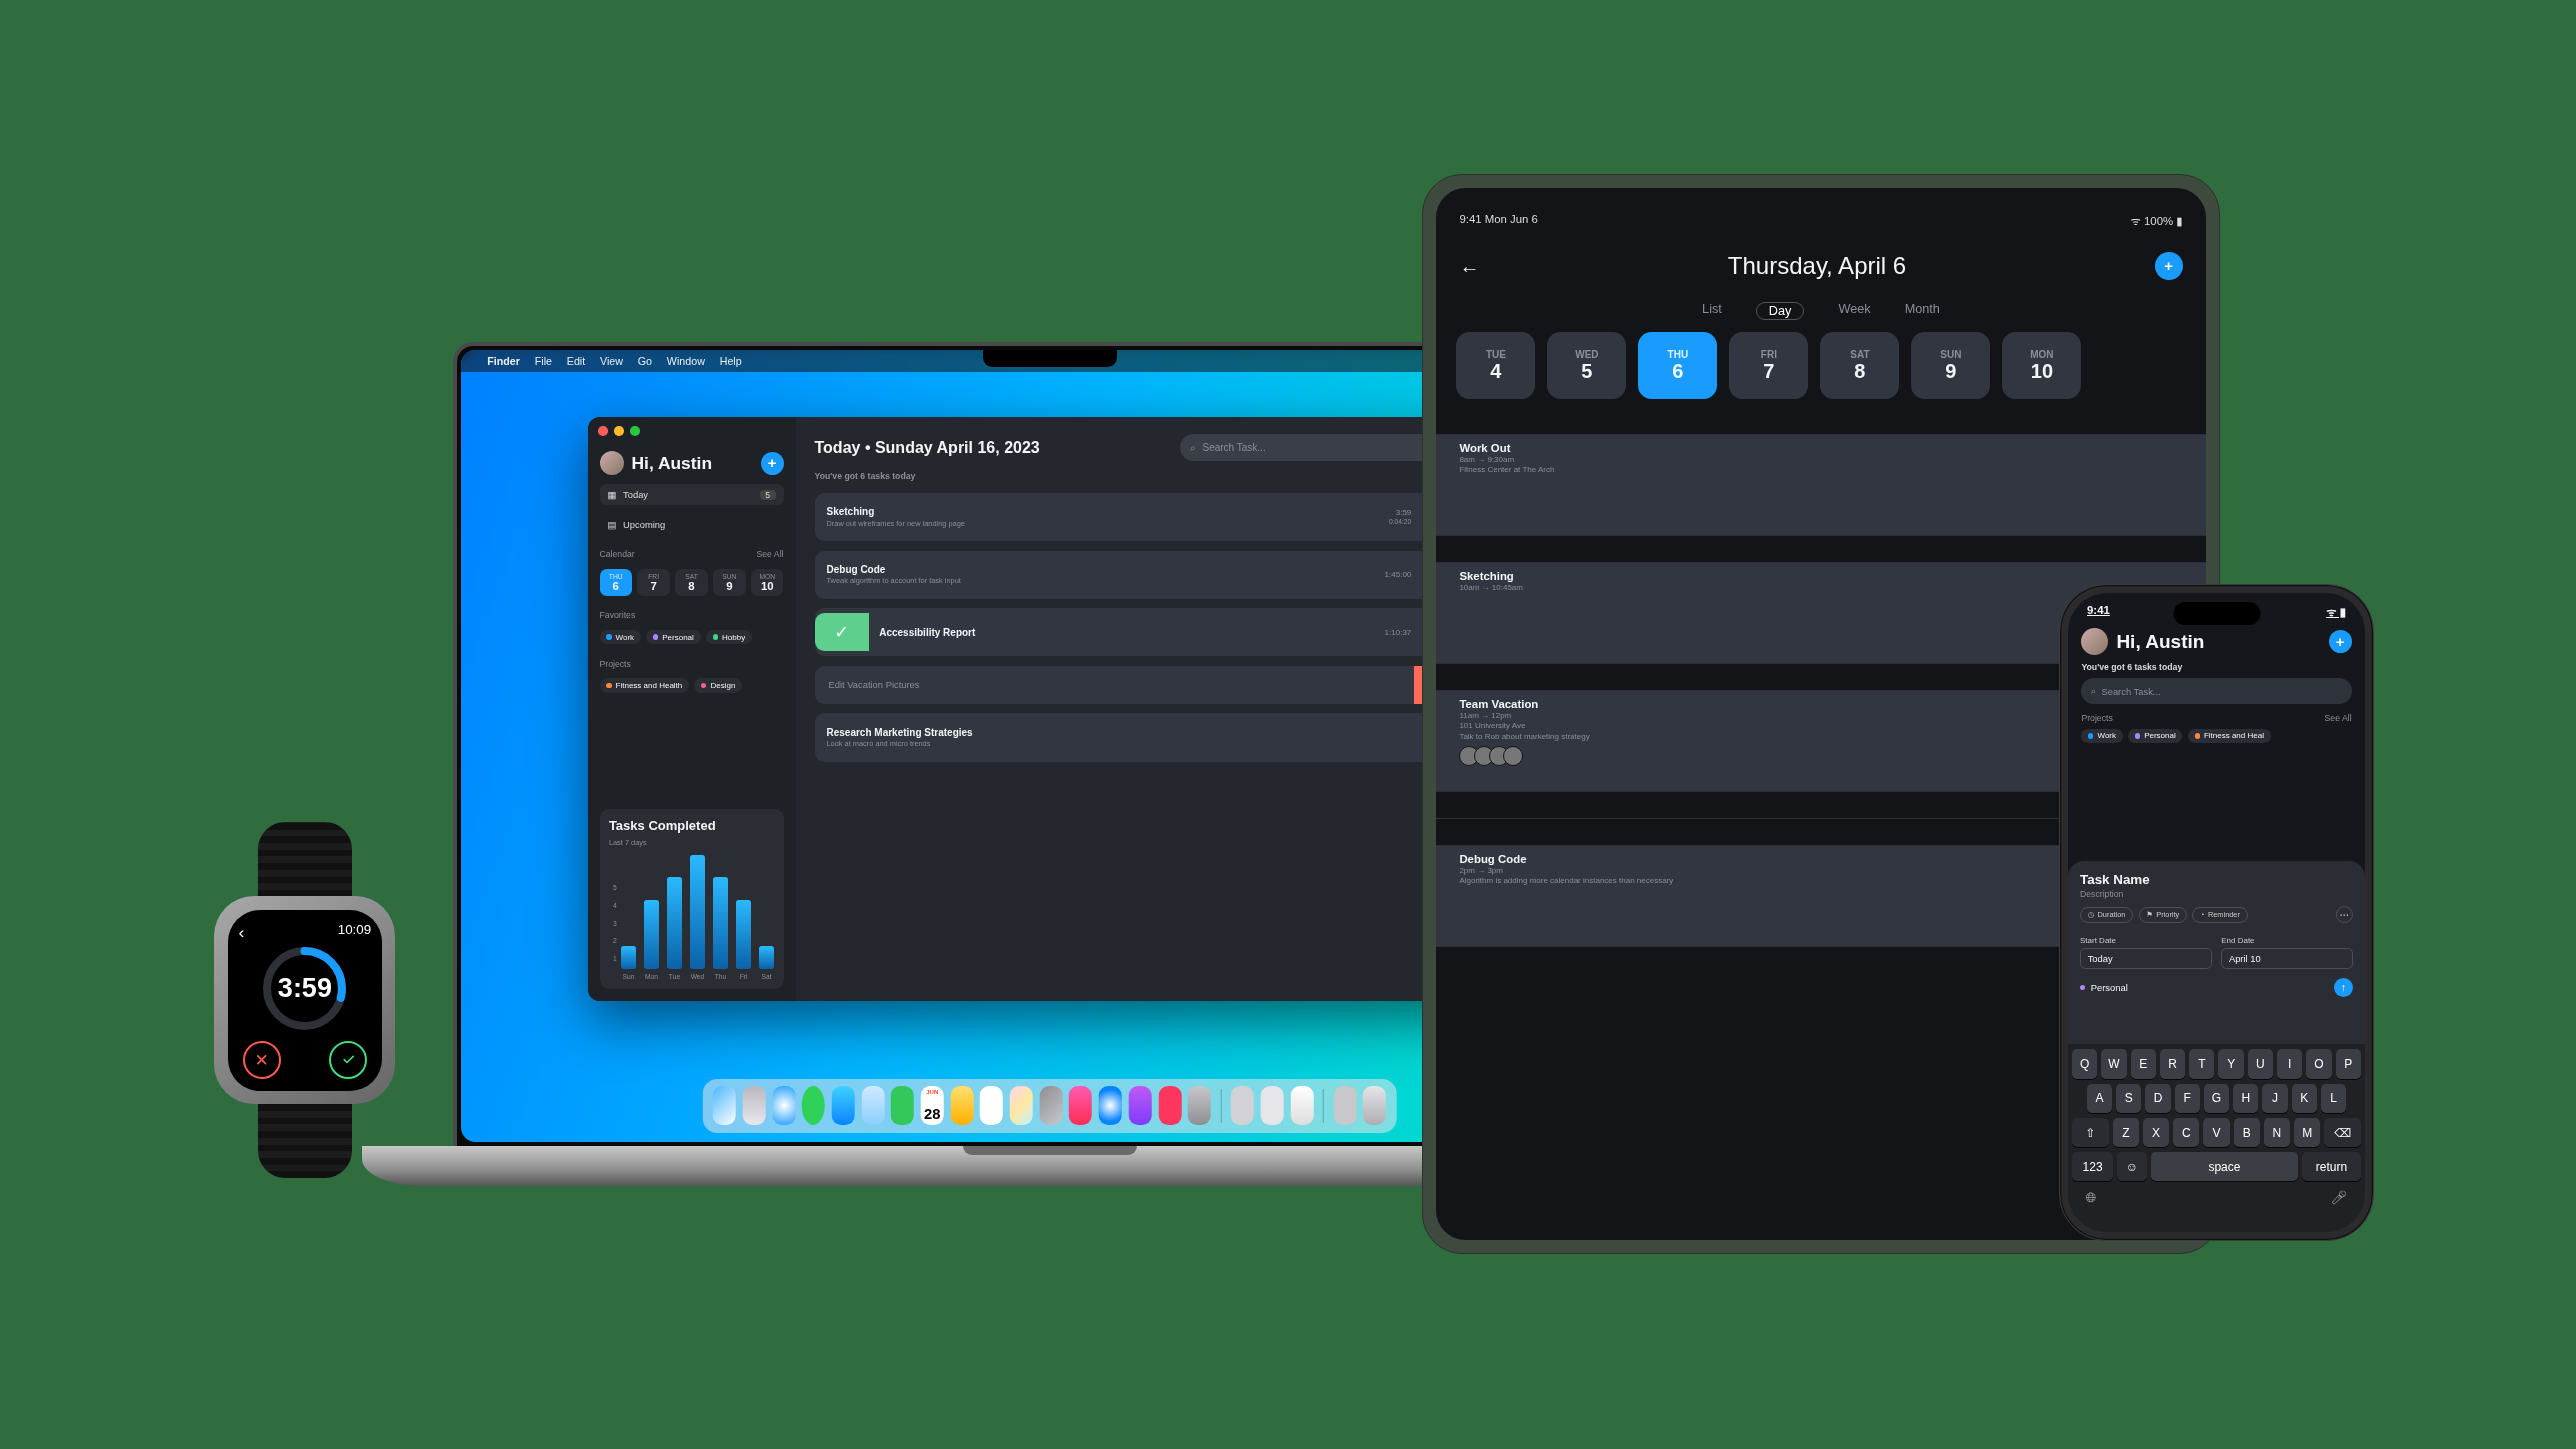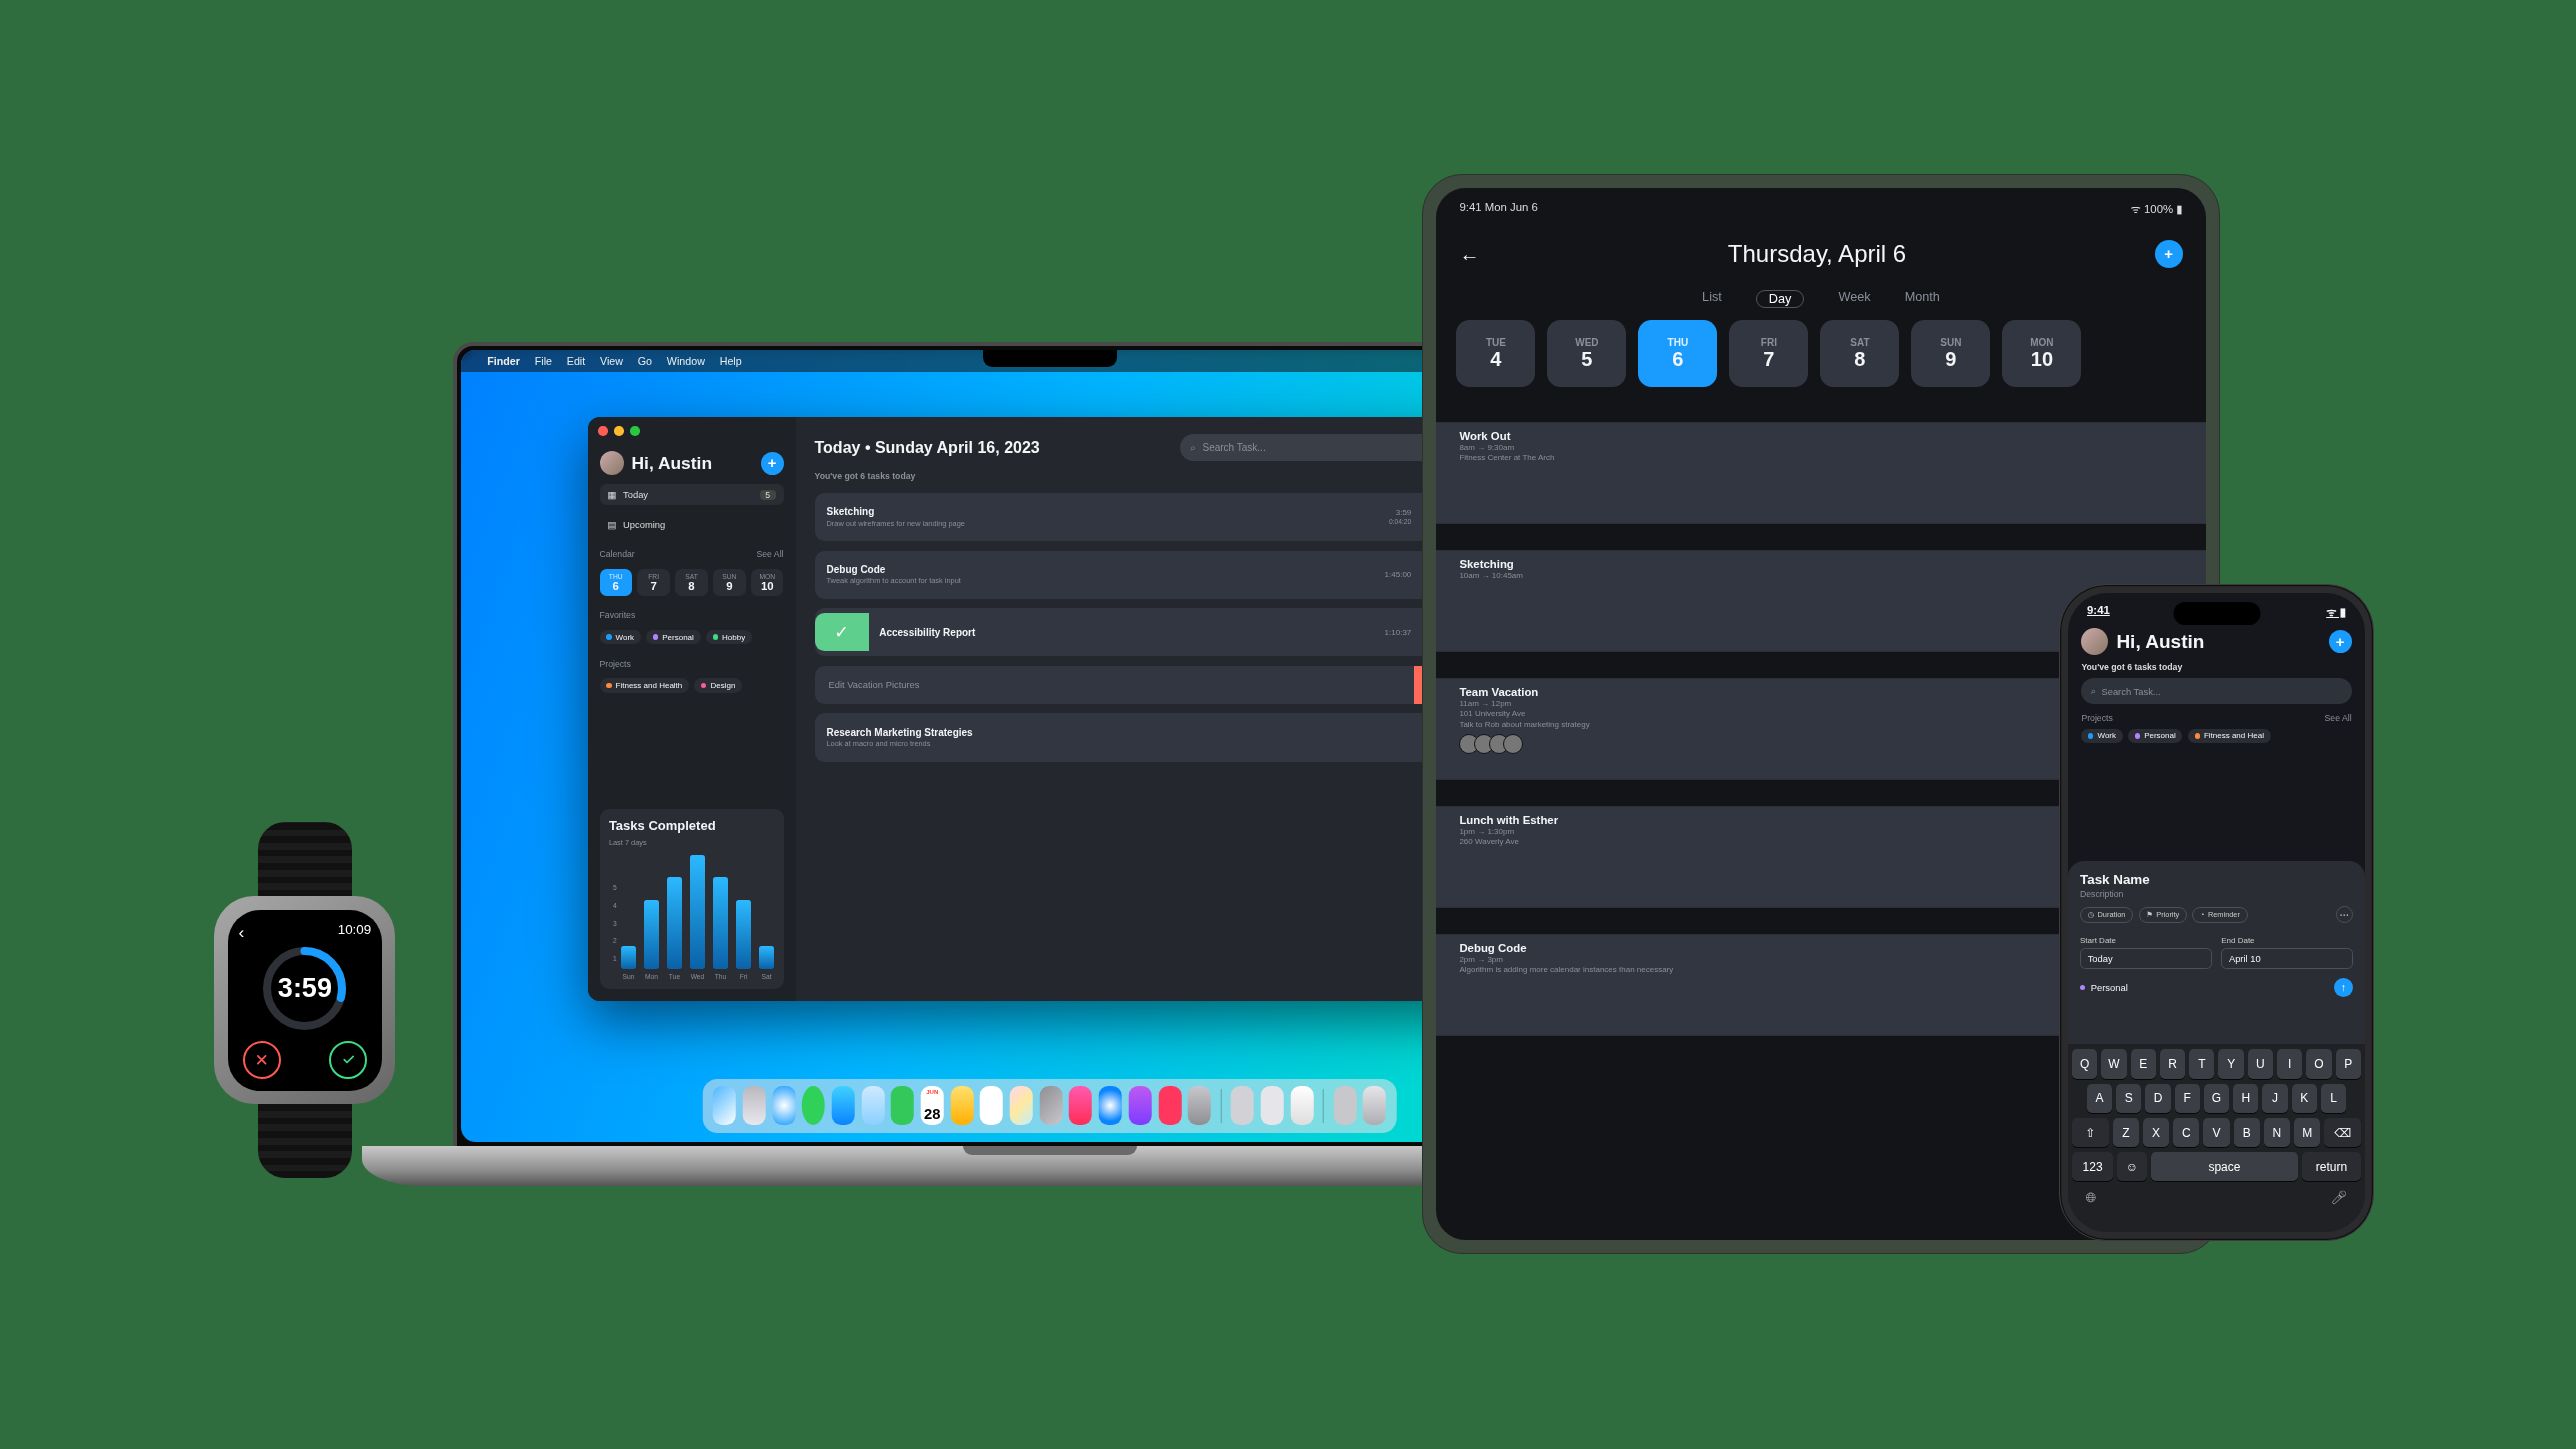--- a/index.html
+++ b/index.html
@@ -98,21 +98,21 @@
   .task .tdesc{font-size:7.4px;color:var(--muted);margin-top:1.3px;max-width:201px;}
   .stat{font-size:8px;color:var(--muted);text-align:right;margin-right:4px;}
   .circ{width:29.5px;height:29.5px;border-radius:50%;border:2px solid #4e5561;display:flex;align-items:center;justify-content:center;color:#ddd;position:relative;}
   .circ.play{border-color:var(--accent);color:var(--accent);}
   .circ.pause{border-color:var(--accent);color:#fff;background:radial-gradient(circle,#2a2d33 55%,transparent 56%);} .donemark{width:54px;height:38px;margin:-9.4px 0 -9.4px -12px;background:#5fcf8d;border-radius:9.4px 0 0 9.4px;display:flex;align-items:center;justify-content:center;color:#fff;font-size:17.4px;}
   .task .del{width:54px;height:38px;margin:-9.4px -12px -9.4px 0;background:#ff6b5b;border-radius:0 9.4px 9.4px 0;display:flex;align-items:center;justify-content:center;color:#fff;}
   .task input.ti{background:none;border:none;color:var(--muted);font-size:9.4px;outline:none;width:100%;}
 
   
   .ipad{position:absolute;left:1422px;top:174px;width:798px;height:1080px;background:#3d4a3d;border-radius:40px;padding:13.4px;border:1.3px solid #2a332a;}
-  .ipad-screen{width:100%;height:100%;background:#121418;border-radius:29.5px;padding:10px 0 0;color:var(--text);overflow:hidden;position:relative;}
+  .ipad-screen{width:100%;height:100%;background:#121418;border-radius:29.5px;padding:22px 0 0;color:var(--text);overflow:hidden;position:relative;}
   .ipad-status{display:flex;justify-content:space-between;padding:2.7px 23px;font-size:11.4px;color:#ddd;}
   .ipad-head{display:flex;align-items:center;padding:9.4px 23px 5.4px;}
   .ipad-head .back{font-size:20px;}
   .ipad-head h2{flex:1;text-align:center;font-size:24px;margin:12px;font-weight:400;}
   .tabs{display:flex;justify-content:center;gap:34px;font-size:12.7px;color:var(--muted);margin-top:4px;}
   .tabs .on{color:#fff;border:0.7px solid #555;border-radius:10.7px;padding:1.3px 12px;}
   .ipad-days{display:flex;gap:12px;padding:12px 20px;overflow:hidden;}
   .iday{flex:0 0 79px;height:67px;background:var(--panel2);border-radius:13.4px;display:flex;flex-direction:column;align-items:center;justify-content:center;}
   .iday.on{background:var(--accent);}
   .iday .dw{font-size:10px;color:var(--muted);font-weight:700;} .iday.on .dw{color:#dff1ff;}
@@ -476,25 +476,20 @@
             <p>101 University Ave</p>
             <p>Talk to Rob about marketing strategy</p>
             <div class="avrow">
               <div class="av"></div>
               <div class="av"></div>
               <div class="av"></div>
               <div class="av"></div>
             </div>
           </div>
           <div class="slot" style="min-height: 27px;"></div>
-          <div class="slot evt">
-            <h5>Lunch with Esther</h5>
-            <p>1pm → 1:30pm</p>
-            <p>260 Waverly Ave</p>
-          </div>
           <div class="slot" style="min-height: 27px;"></div>
           <div class="slot evt">
             <h5>Debug Code</h5>
             <p>2pm → 3pm</p>
             <p>Algorithm is adding more calendar instances than necessary</p>
           </div>
           <div class="slot" style="min-height: 27px;"></div>
         </div>
     </div>
   </div>

